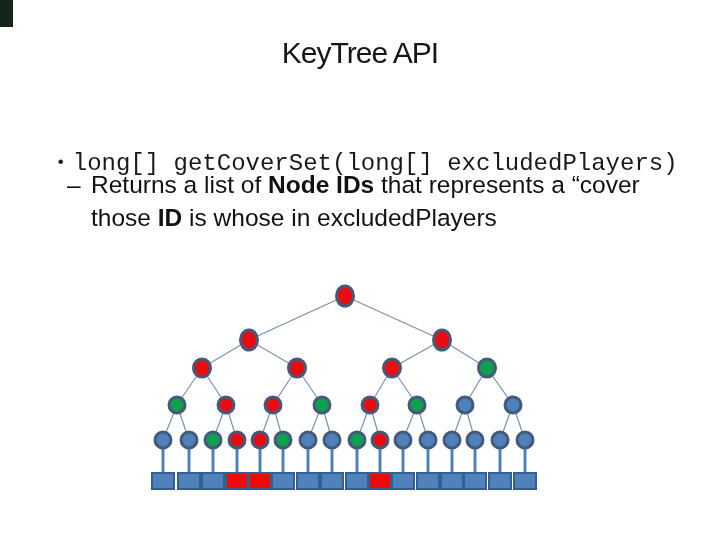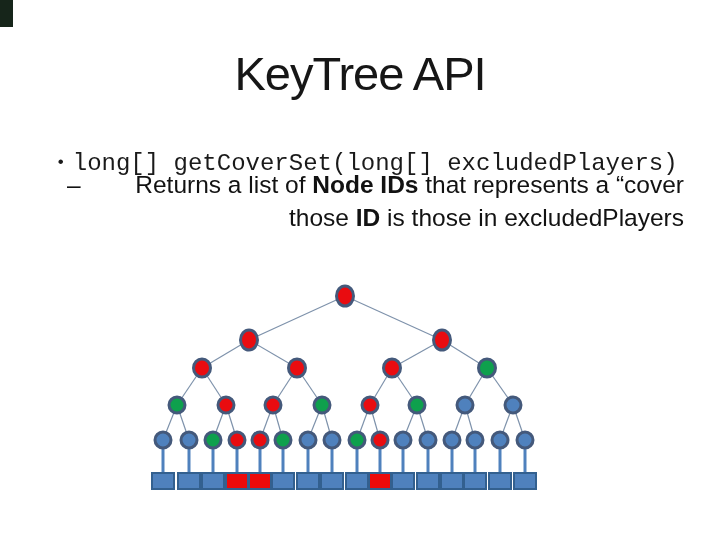--- a/index.html
+++ b/index.html
@@ -6,41 +6,41 @@
   body{
     width:720px;height:540px;position:relative;overflow:hidden;
     background:#ffffff;font-family:"Liberation Sans",sans-serif;
   }
   .slide{position:absolute;inset:0;}
   .corner-mark{
     position:absolute;left:0;top:0;width:13px;height:27px;
     background:#16251a;
   }
   .title{
-    position:absolute;left:0;right:0;top:49px;text-align:center;
-    font-size:47px;line-height:50px;letter-spacing:-1px;color:#161616;
+    position:absolute;left:0;right:0;top:28px;text-align:center;
+    font-size:30px;line-height:50px;letter-spacing:-1px;color:#161616;
   }
   .bullet-line{
     position:absolute;left:40px;top:132px;white-space:pre;color:#1a1a1a;
   }
   .bullet-marker{
     display:inline-block;vertical-align:3px;
     font-size:17px;margin-right:9px;color:#1a1a1a;
   }
   .code-text{
     font-family:"Liberation Mono","DejaVu Sans Mono",monospace;
     font-size:24px;letter-spacing:0px;
   }
   .sub-bullet{
     position:absolute;left:64px;top:168px;width:620px;
     display:flex;color:#121212;
     font-size:24.5px;line-height:33px;
   }
   .dash{width:24px;flex:0 0 24px;padding-left:3px;}
-  .sub-lines{flex:1;text-align:right;}
+  .sub-lines{flex:1;}
   .b{font-weight:bold;}
   .tree{position:absolute;inset:0;}
   .tree svg{position:absolute;left:0;top:0;}
   .node{
     position:absolute;border-radius:50%;box-sizing:border-box;
     border:3px solid #44597b;transform:translate(-50%,-50%);
   }
   .lv0,.lv1{width:20px;height:23px;}
   .lv2{width:20px;height:21px;}
   .lv3{width:19px;height:19px;}
@@ -65,21 +65,21 @@
   <div class="title">KeyTree API</div>
 
   <div class="bullet-line">
     <span class="bullet-marker">•</span><span class="code-text">long[] getCoverSet(long[] excludedPlayers)</span>
   </div>
 
   <div class="sub-bullet">
     <span class="dash">–</span>
     <div class="sub-lines" id="sub-lines">
         <div><span>Returns a list of </span><span class="b">Node IDs</span><span> that represents a “cover</span></div>
-        <div><span>those </span><span class="b">ID</span><span> is those in excludedPlayers</span></div>
+        <div><span>those </span><span class="b">ID</span><span> is whose in excludedPlayers</span></div>
       </div>
   </div>
 
   <div class="tree" id="tree">
     <svg id="tree-edges" width="720" height="540">
         <line x1="345" y1="296" x2="249" y2="340" stroke="#7e92ab" stroke-width="1.2"></line>
         <line x1="345" y1="296" x2="442" y2="340" stroke="#7e92ab" stroke-width="1.2"></line>
         <line x1="249" y1="340" x2="202" y2="368" stroke="#7e92ab" stroke-width="1.2"></line>
         <line x1="249" y1="340" x2="297" y2="368" stroke="#7e92ab" stroke-width="1.2"></line>
         <line x1="442" y1="340" x2="392" y2="368" stroke="#7e92ab" stroke-width="1.2"></line>

